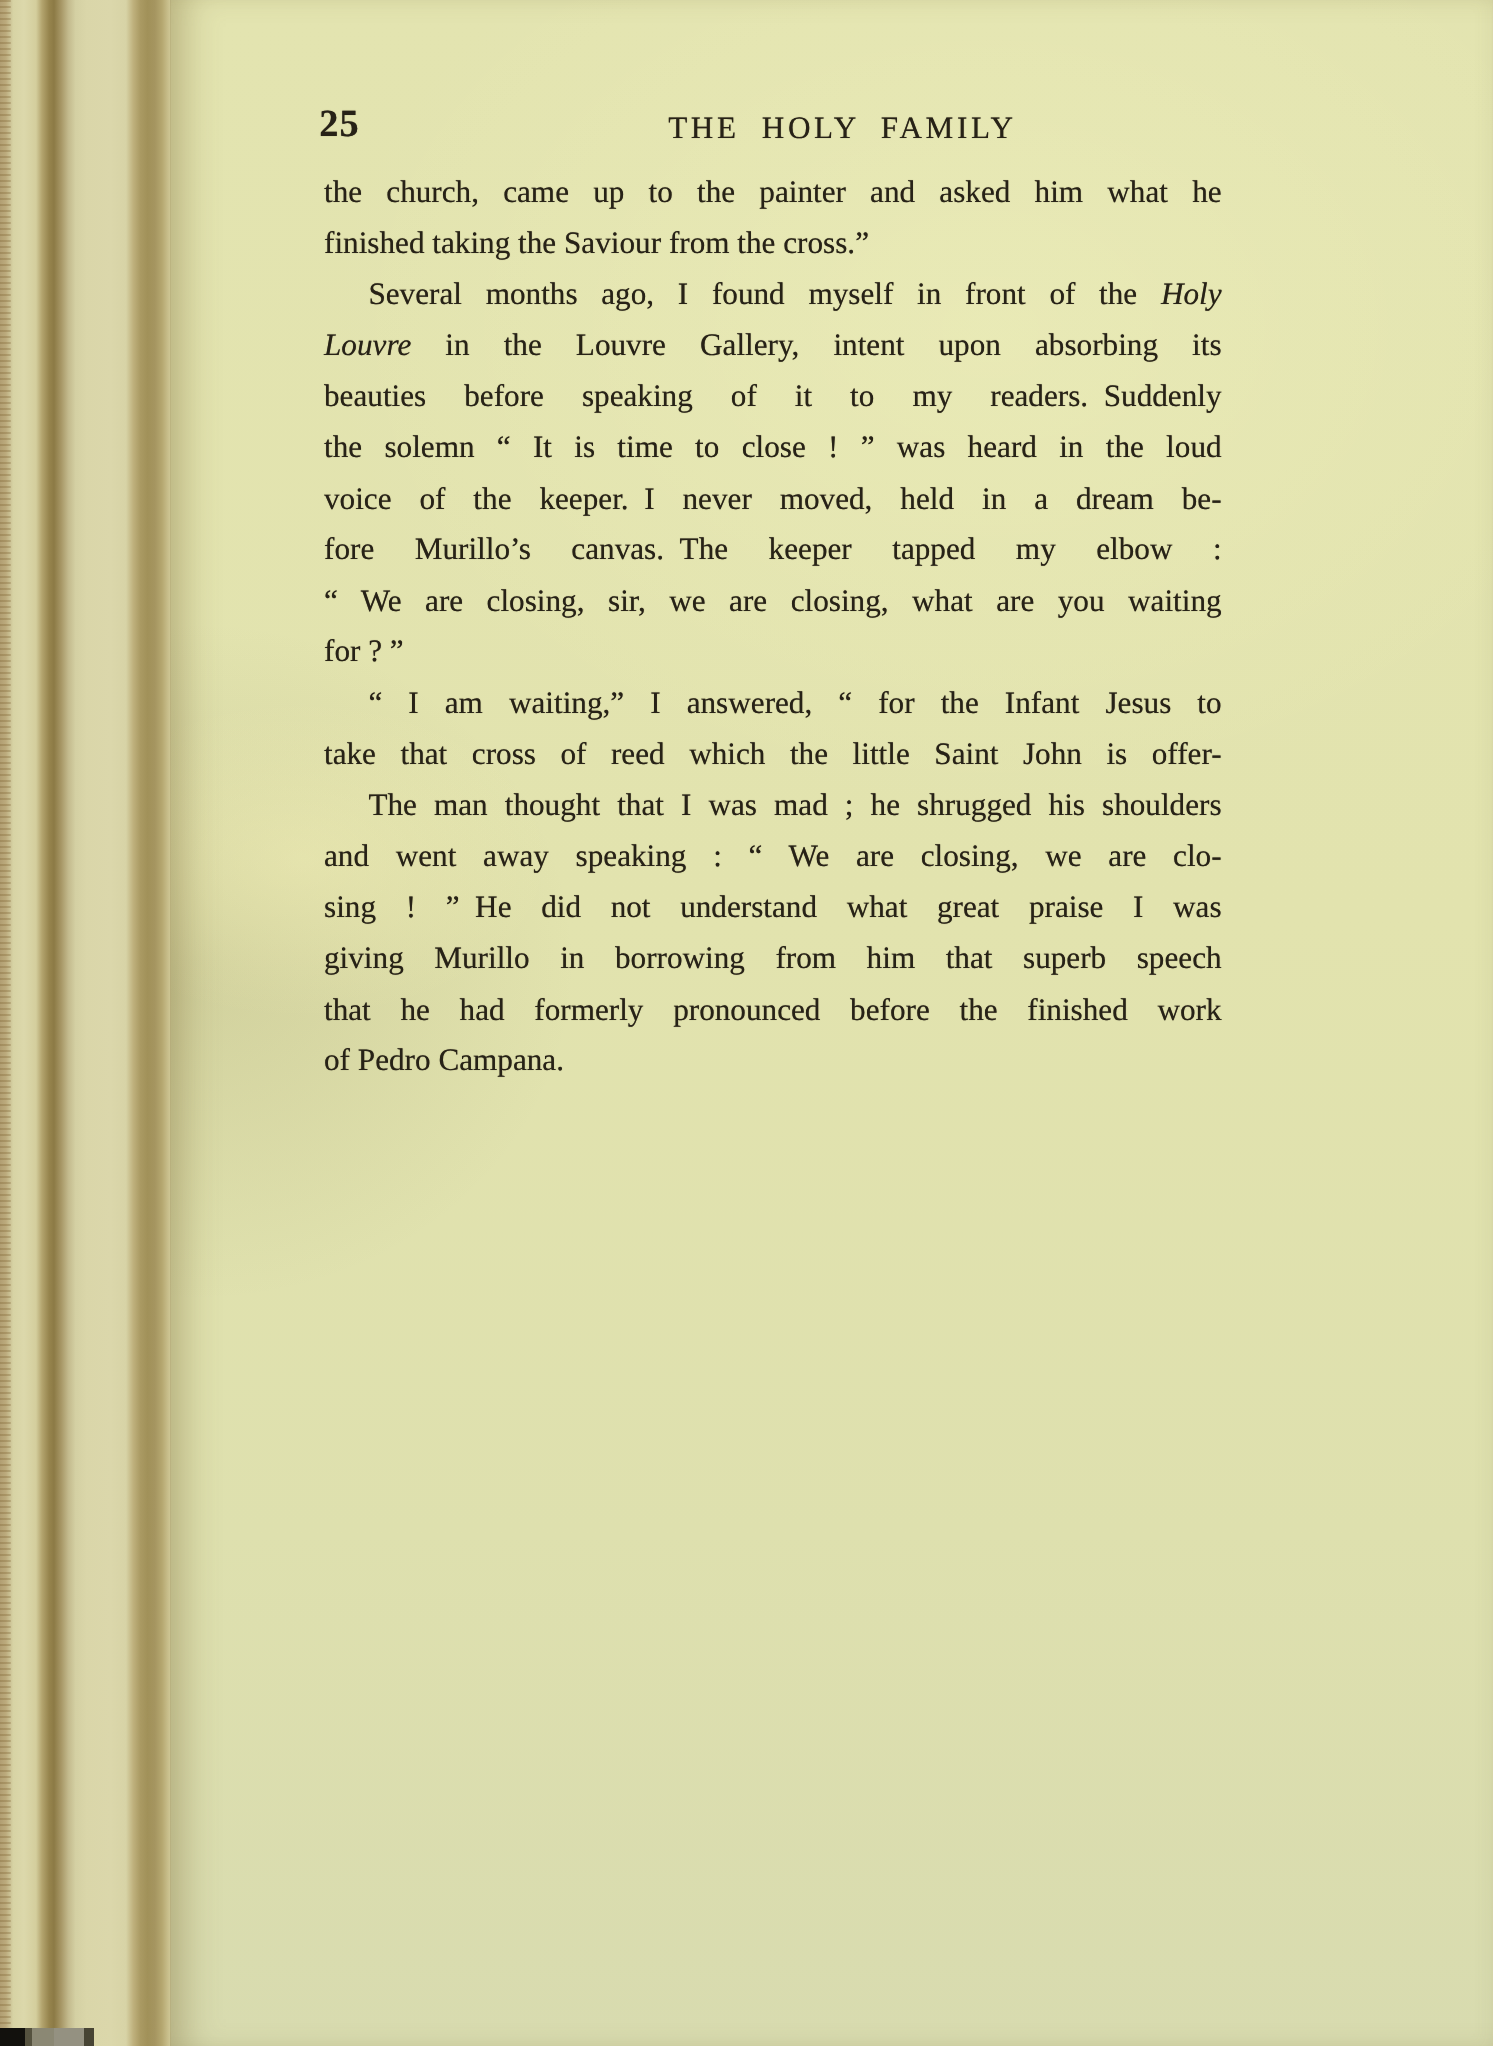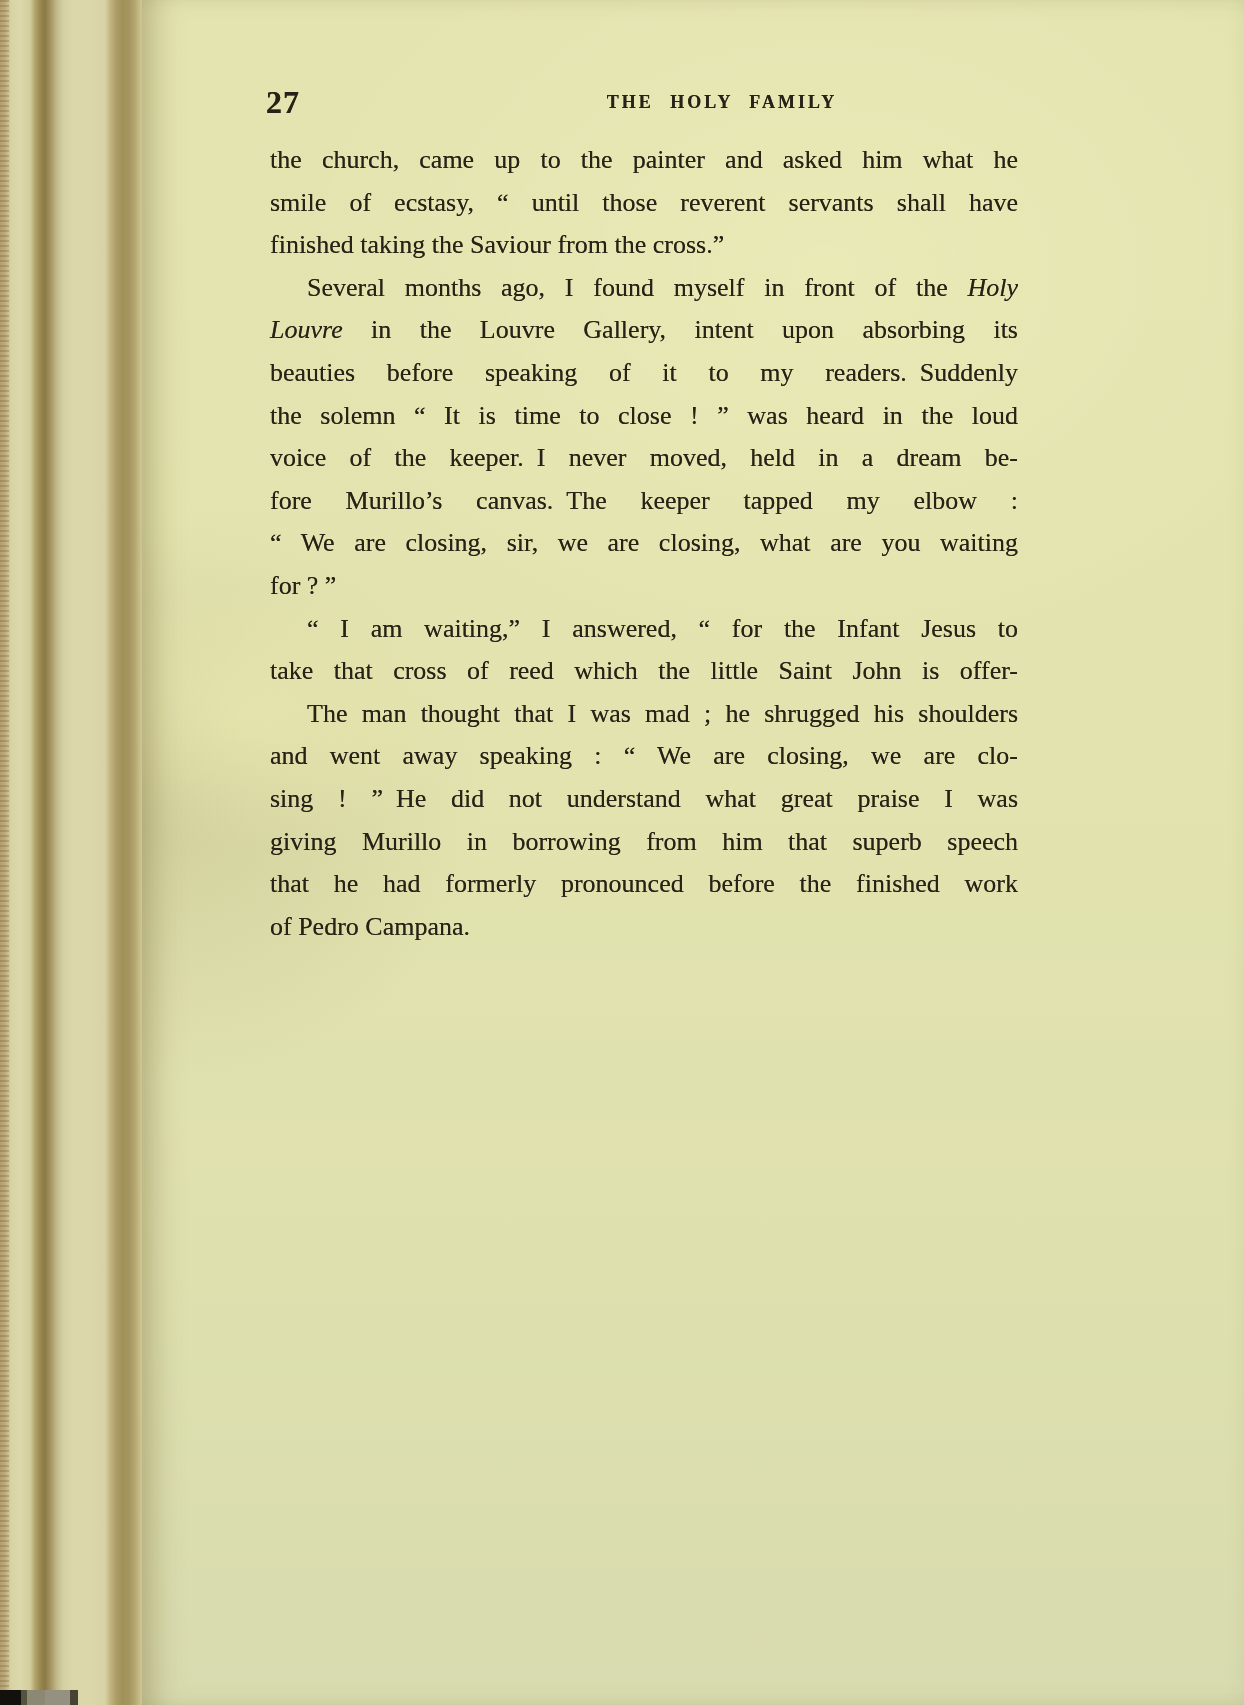--- a/index.html
+++ b/index.html
@@ -42,22 +42,22 @@
     box-shadow: inset 24px 0 32px -16px rgba(112, 93, 44, 0.42),
                 inset -8px 0 22px -16px rgba(110, 110, 75, 0.25);
     color: #272217;
   }
   .pagenum {
     position: absolute; top: 84px; left: 124px;
     font-size: 32px; font-weight: bold; letter-spacing: 1px;
     text-shadow: 0 0 0.6px rgba(40,30,15,0.7);
   }
   .runhead {
-    position: absolute; top: 92px; left: 580px; transform: translateX(-50%);
-    font-size: 18px; font-weight: bold;
+    position: absolute; top: 92px; left: 560px; transform: translateX(-50%);
+    font-size: 26px; font-weight: normal;
     letter-spacing: 3px; word-spacing: 9px; white-space: nowrap;
     text-shadow: 0 0 0.6px rgba(40,30,15,0.7);
   }
   .textblock {
     position: absolute; top: 139px; left: 128px; width: 748px;
     font-size: 26px; line-height: 42.6px;
     text-shadow: 0 0 0.6px rgba(40,30,15,0.65);
   }
   .para { margin: 0; }
   .line {
@@ -76,27 +76,26 @@
       #949181 45px 70px, #474434 70px 78px, rgba(0,0,0,0) 78px);
   }
 </style>
 </head>
 <body>
 
 <div class="scan">
   <div class="edges"></div>
 
   <div class="page">
-    <span class="pagenum">27</span>
+    <span class="pagenum">25</span>
     <span class="runhead">THE HOLY FAMILY</span>
 
     <div class="textblock">
         <div class="para">
           <div class="line"><span>the church, came up to the painter and asked him what he</span></div>
-          <div class="line"><span>smile of ecstasy, “ until those reverent servants shall have</span></div>
           <div class="line end"><span>finished taking the Saviour from the cross.”</span></div>
         </div>
         <div class="para">
           <div class="line indent"><span>Several months ago, I found myself in front of the </span><span class="it">Holy</span></div>
           <div class="line"><span class="it">Louvre</span><span> in the Louvre Gallery, intent upon absorbing its</span></div>
           <div class="line"><span>beauties before speaking of it to my readers. Suddenly</span></div>
           <div class="line"><span>the solemn “ It is time to close ! ” was heard in the loud</span></div>
           <div class="line"><span>voice of the keeper. I never moved, held in a dream be-</span></div>
           <div class="line"><span>fore Murillo’s canvas. The keeper tapped my elbow :</span></div>
           <div class="line"><span>“ We are closing, sir, we are closing, what are you waiting</span></div>

